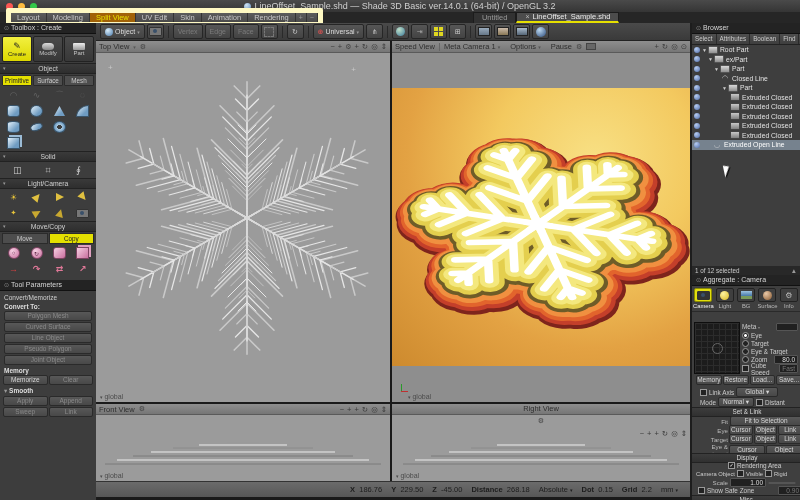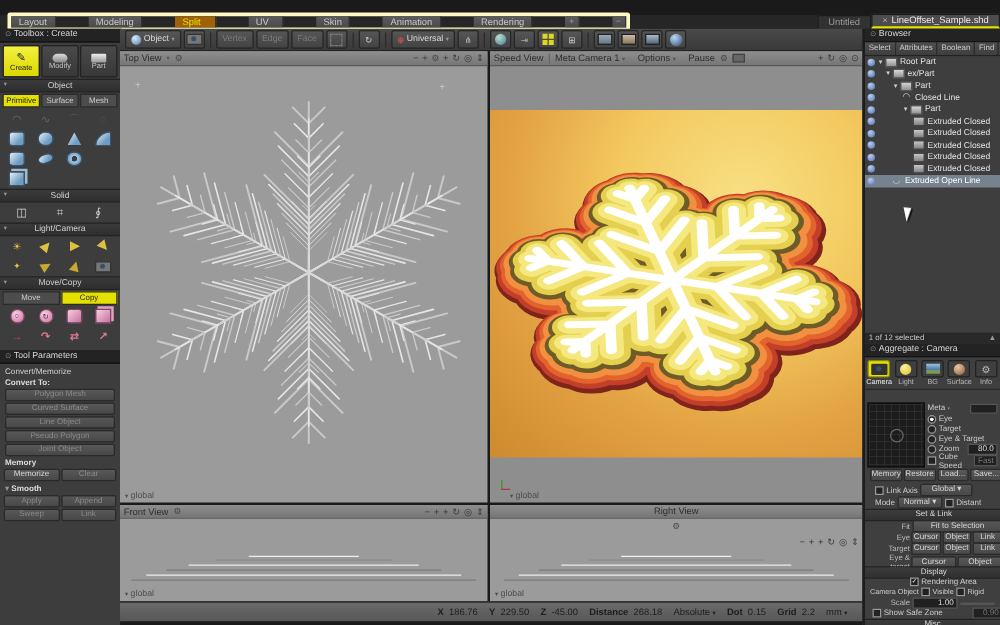--- a/index.html
+++ b/index.html
@@ -10,21 +10,21 @@
   
   .titlebar{left:0;top:0;width:800px;height:12px;background:linear-gradient(#4a4a4a,#353535);
             border-bottom:1px solid #101010;display:flex;align-items:center;}
   .tl{width:7px;height:7px;border-radius:50%;margin-left:5px;display:inline-block;}
   .tl.r{background:#fc5753;margin-left:6px;}.tl.y{background:#fdbc40;}.tl.g{background:#33c748;}
   .wtitle{position:absolute;left:0;right:0;text-align:center;font-size:9px;line-height:12px;color:#cfcfcf;}
   .doc-ico{display:inline-block;width:7px;height:7px;border-radius:50%;
            background:radial-gradient(circle at 35% 30%,#cfe4f4,#5d87b4);vertical-align:-1px;margin-right:3px;}
   
   .tabrow{left:0;top:12px;width:800px;height:11px;background:#262626;border-bottom:1px solid #111;display:flex;align-items:center;}
-  .wsgroup{display:flex;height:9px;margin-left:6px;border:3px solid #fef9c3;border-radius:2px;overflow:hidden;gap:26px;}
+  .wsgroup{display:flex;height:9px;margin-left:6px;border:5px solid #fef9c3;border-radius:2px;overflow:hidden;}
   .wstab{font-size:7.5px;line-height:9px;padding:0 6px;background:linear-gradient(#5c5c5c,#4a4a4a);
          color:#c8c8c8;border-right:1px solid #333;}
   .wstab.active{background:#a16207;color:#e6e000;}
   .wsmini{font-size:7px;line-height:9px;padding:0 3px;background:linear-gradient(#5c5c5c,#4a4a4a);color:#999;border-right:1px solid #333;}
   .doctabs{display:flex;margin-left:150px;height:11px;align-items:flex-end;}
   .doctab{font-size:7.5px;line-height:10px;padding:0 8px;color:#9a9a9a;background:#323232;border:1px solid #1c1c1c;border-bottom:none;}
   .doctab.active{color:#eaeaea;background:#4c4c4c;border-bottom:2px solid #e6e000;line-height:8px;}
   .doctab .x{color:#bbb;margin-right:3px;font-size:7px;}
   
   .phead{background:#232323;color:#d6d6d6;font-size:7px;line-height:9px;padding-left:4px;border-bottom:1px solid #111;}
@@ -147,20 +147,26 @@
         <use href="#sfarm"></use>
           <use href="#sfarm" transform="rotate(60)"></use>
           <use href="#sfarm" transform="rotate(120)"></use>
         <use href="#sfarm" transform="rotate(180)"></use>
           <use href="#sfarm" transform="rotate(240)"></use>
           <use href="#sfarm" transform="rotate(300)"></use>
       </g>
     </defs>
   </svg>
 
+  <div class="abs titlebar">
+    <span class="tl r"></span>
+    <span class="tl y"></span>
+    <span class="tl g"></span>
+    <div class="wtitle"><span class="doc-ico"></span><span>LineOffset_Sample.shd — Shade 3D Basic ver.14.0.1 (64-bit) / OpenGL 3.2</span></div>
+  </div>
 
   <div class="abs tabrow">
     <div class="wsgroup">
       <span class="wstab">Layout</span>
       <span class="wstab">Modeling</span>
       <span class="wstab active">Split View</span>
       <span class="wstab">UV Edit</span>
       <span class="wstab">Skin</span>
       <span class="wstab">Animation</span>
       <span class="wstab">Rendering</span>

